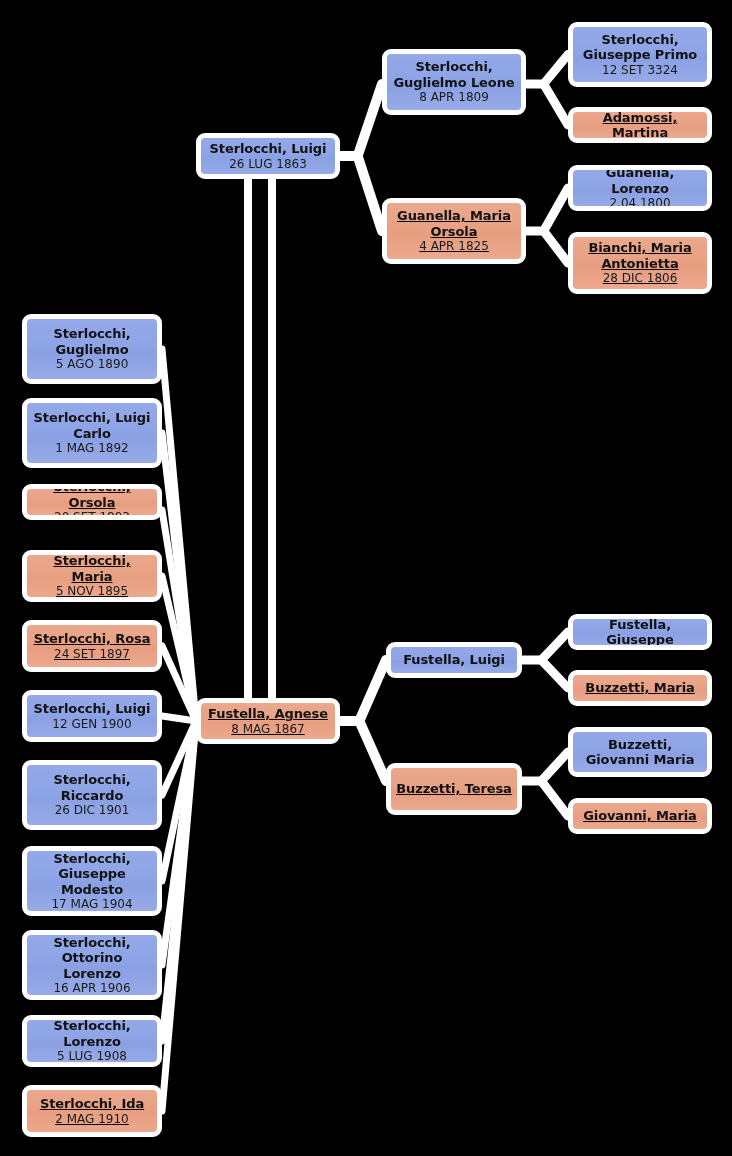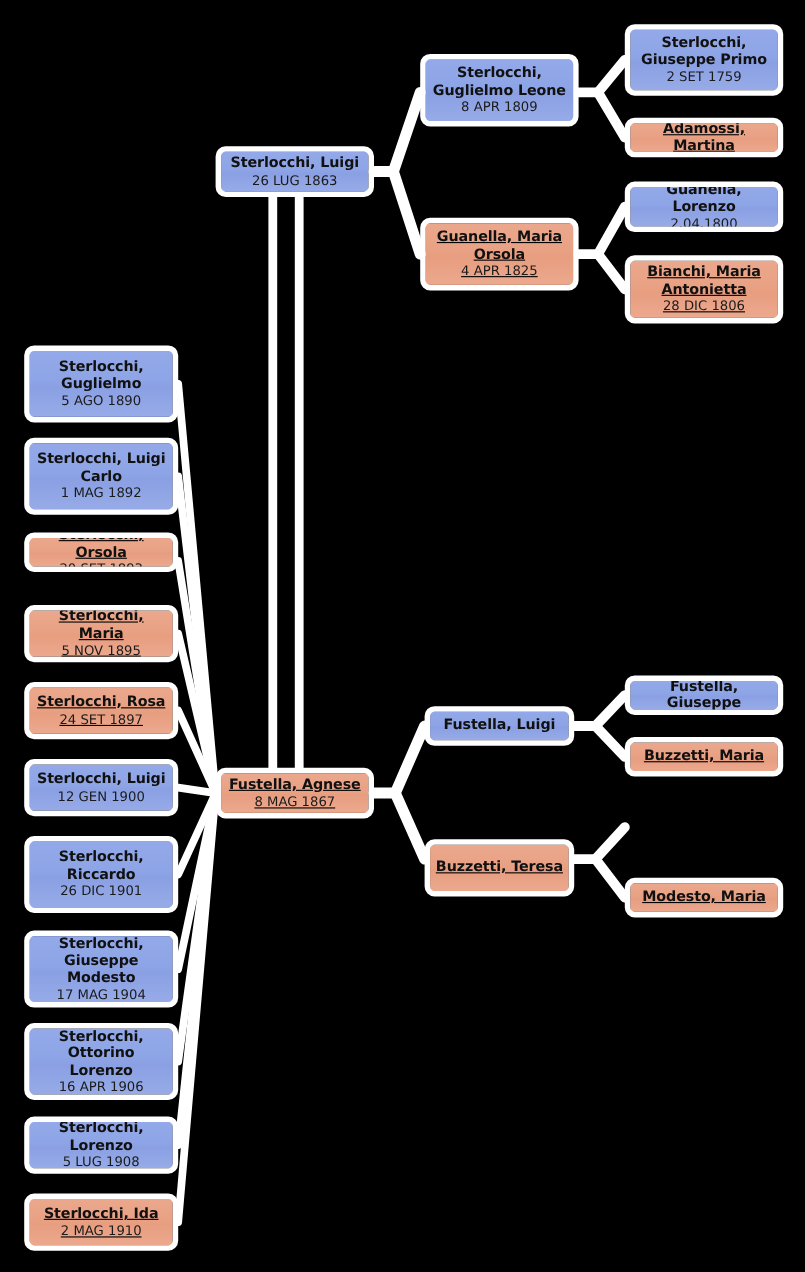--- a/index.html
+++ b/index.html
@@ -97,21 +97,21 @@
     <div class="node male" style="left: 382px; top: 49px; width: 144px; height: 66px;">
       <div class="name">Sterlocchi, Guglielmo Leone</div>
       <div class="date">8 APR 1809</div>
     </div>
     <div class="node female" style="left: 382px; top: 198px; width: 144px; height: 66px;">
       <div class="name">Guanella, Maria Orsola</div>
       <div class="date">4 APR 1825</div>
     </div>
     <div class="node male" style="left: 568px; top: 22px; width: 144px; height: 65px;">
       <div class="name">Sterlocchi, Giuseppe Primo</div>
-      <div class="date">2 SET 1759</div>
+      <div class="date">12 SET 3324</div>
     </div>
     <div class="node female" style="left: 568px; top: 107px; width: 144px; height: 36px;">
       <div class="name">Adamossi, Martina</div>
     </div>
     <div class="node male" style="left: 568px; top: 165px; width: 144px; height: 46px;">
       <div class="name">Guanella, Lorenzo</div>
       <div class="date">2.04.1800</div>
     </div>
     <div class="node female" style="left: 568px; top: 232px; width: 144px; height: 62px;">
       <div class="name">Bianchi, Maria Antonietta</div>
@@ -122,22 +122,25 @@
     </div>
     <div class="node female" style="left: 386px; top: 763px; width: 136px; height: 52px;">
       <div class="name">Buzzetti, Teresa</div>
     </div>
     <div class="node male" style="left: 568px; top: 614px; width: 144px; height: 36px;">
       <div class="name">Fustella, Giuseppe</div>
     </div>
     <div class="node female" style="left: 568px; top: 670px; width: 144px; height: 36px;">
       <div class="name">Buzzetti, Maria</div>
     </div>
+    <div class="node male" style="left: 568px; top: 727px; width: 144px; height: 50px;">
+      <div class="name">Buzzetti, Giovanni Maria</div>
+    </div>
     <div class="node female" style="left: 568px; top: 798px; width: 144px; height: 36px;">
-      <div class="name">Modesto, Maria</div>
+      <div class="name">Giovanni, Maria</div>
     </div>
     <div class="node male" style="left: 22px; top: 314px; width: 140px; height: 70px;">
       <div class="name">Sterlocchi, Guglielmo</div>
       <div class="date">5 AGO 1890</div>
     </div>
     <div class="node male" style="left: 22px; top: 398px; width: 140px; height: 70px;">
       <div class="name">Sterlocchi, Luigi Carlo</div>
       <div class="date">1 MAG 1892</div>
     </div>
     <div class="node female" style="left: 22px; top: 484px; width: 140px; height: 36px;">

